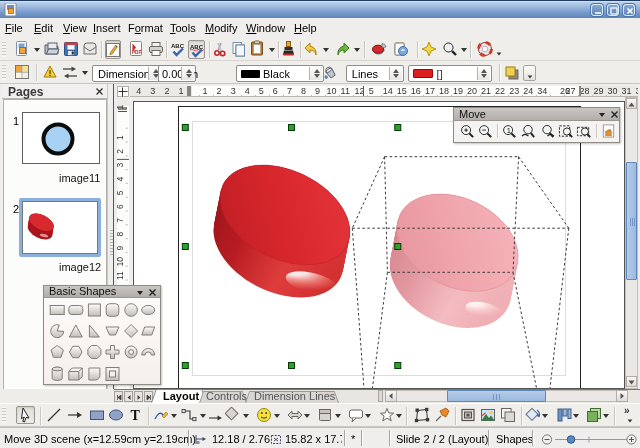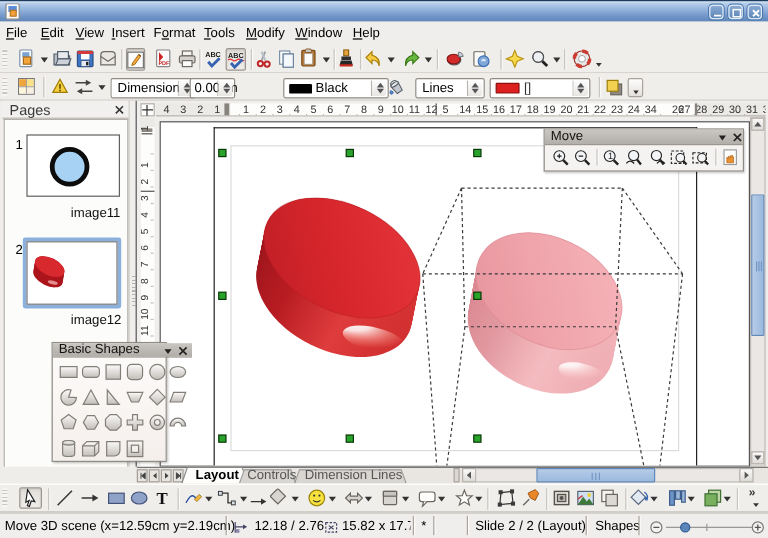--- a/index.html
+++ b/index.html
@@ -234,21 +234,21 @@
  <div style="position:absolute;left:523px;top:4px;width:13px;height:16px;background:linear-gradient(#fdfdfc,#e4e1dd);border:1px solid #a8a39d;border-radius:2px">
       <span class="dd" style="left:3px;top:9px;transform:scale(0.75)"></span>
     </div>
 </div>
 
 <div class="abs" style="left:0;top:84px;width:640px;height:305px;background:#f0eeec">
 
  <div class="abs" style="left:2px;top:0;width:106px;height:305px;background:#f3f1ef;border-right:1px solid #c9c5c0">
   <div class="abs" style="left:1px;top:15px;width:104px;height:290px;background:#fcfcfb;border:1px solid #b3afa9;border-bottom:none"></div>
   <div class="abs" style="left:0;top:0;width:105px;height:15px;background:#f2f0ee;border-bottom:1px solid #b9b5b0">
-    <span style="position:absolute;left:6px;top:1px;font-weight:normal;font-size:12px;color:#3a3a3a">Pages</span>
+    <span style="position:absolute;left:6px;top:1px;font-weight:bold;font-size:12px;color:#3a3a3a">Pages</span>
     <svg class="abs" style="left:93px;top:3px" width="9" height="9" viewBox="0 0 9 9">
           <path d="M1.5 1.5l6 6M7.5 1.5l-6 6" stroke="#333" stroke-width="1.3"></path>
         </svg>
   </div>
 
   <span style="position:absolute;left:11px;top:31px;font-size:11px;color:#000">1</span>
   <div class="abs" style="left:20px;top:28px;width:78px;height:52px;background:#fff;border:1px solid #606060">
     <svg width="76" height="50">
           <circle cx="35" cy="26" r="14.5" fill="#a8d2f4" stroke="#0c0c0c" stroke-width="4"></circle>
         </svg>
@@ -798,21 +798,21 @@
       <circle cx="9" cy="8" r="3.8" fill="#f2f4f6" stroke="#222"></circle>
       <path d="M11.5 10.5l3 3.5" stroke="#222" stroke-width="2"></path>
     </svg>
  <div class="vsep" style="left:142px;top:16px;height:14px"></div>
  <svg class="abs" style="left:147px;top:15px" width="15" height="16" viewBox="0 0 16 16">
       <rect x="2.5" y="1.5" width="11" height="13" fill="#fdfdfc" stroke="#999"></rect>
       <path d="M5 13 v-5 l1.5 1 v-2 l1.5 1.5 v-2 l1.5 1.5 v-2 l1.5 2 v5 z" fill="#e8912e" stroke="#b05e10" stroke-width="0.6"></path>
     </svg>
 </div>
 
-<div class="abs" style="left:43px;top:285px;width:96px;height:100px;background:linear-gradient(#fdfcfb,#f5efec);border:1px solid #8f8b85;box-shadow:1px 1px 2px rgba(0,0,0,0.25)">
+<div class="abs" style="left:43px;top:285px;width:118px;height:100px;background:linear-gradient(#fdfcfb,#f5efec);border:1px solid #8f8b85;box-shadow:1px 1px 2px rgba(0,0,0,0.25)">
  <div class="abs" style="left:0;top:0;width:116px;height:11.5px;background:linear-gradient(#c9c5c0,#b1ada8);border-bottom:1px solid #9b968f">
    <span style="position:absolute;left:5px;top:-1px;font-size:11px;color:#111">Basic Shapes</span>
    <svg class="abs" style="left:92px;top:4px" width="8" height="6">
         <path d="M1 1l3 4 3-4z" fill="#222"></path>
       </svg>
    <svg class="abs" style="left:104px;top:1.5px" width="9" height="9">
         <path d="M1.5 1.5l6 6M7.5 1.5l-6 6" stroke="#222" stroke-width="1.4"></path>
       </svg>
  </div>
  <svg class="abs" style="left:2px;top:13px" width="114" height="86" viewBox="0 0 114 86">

